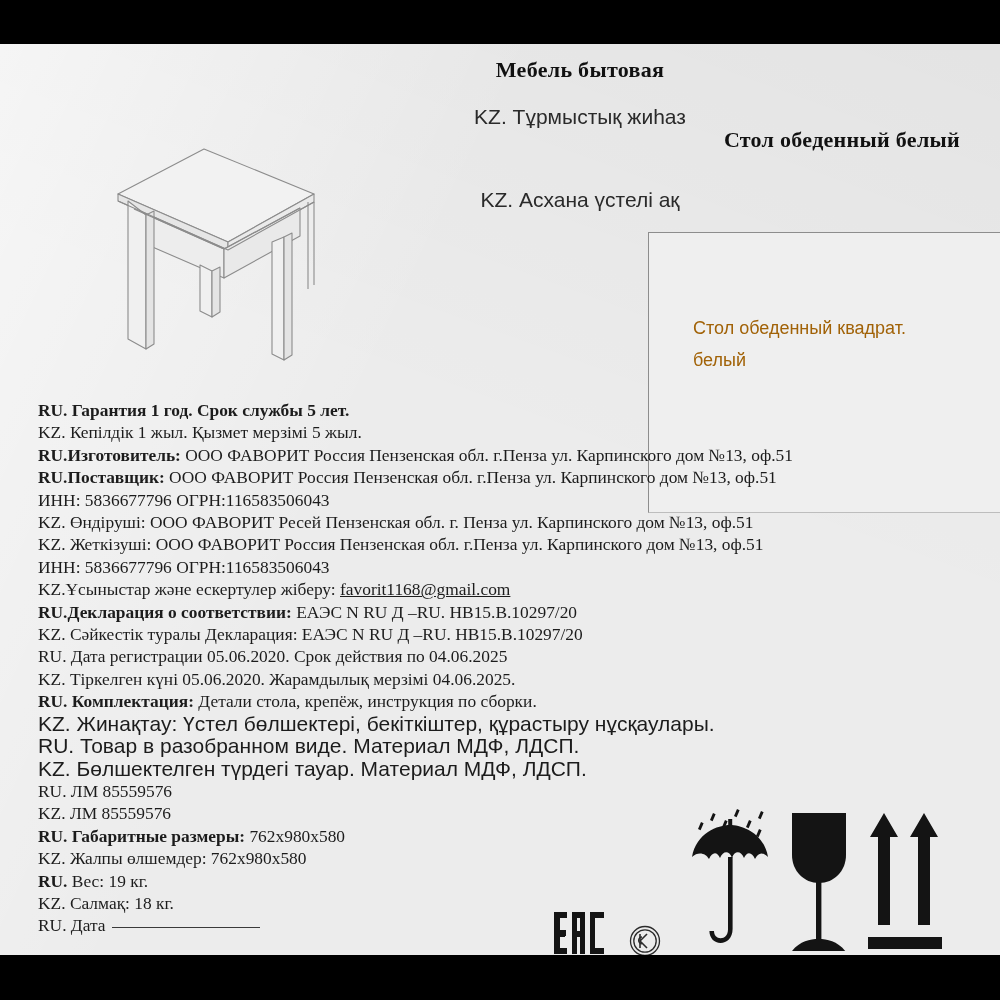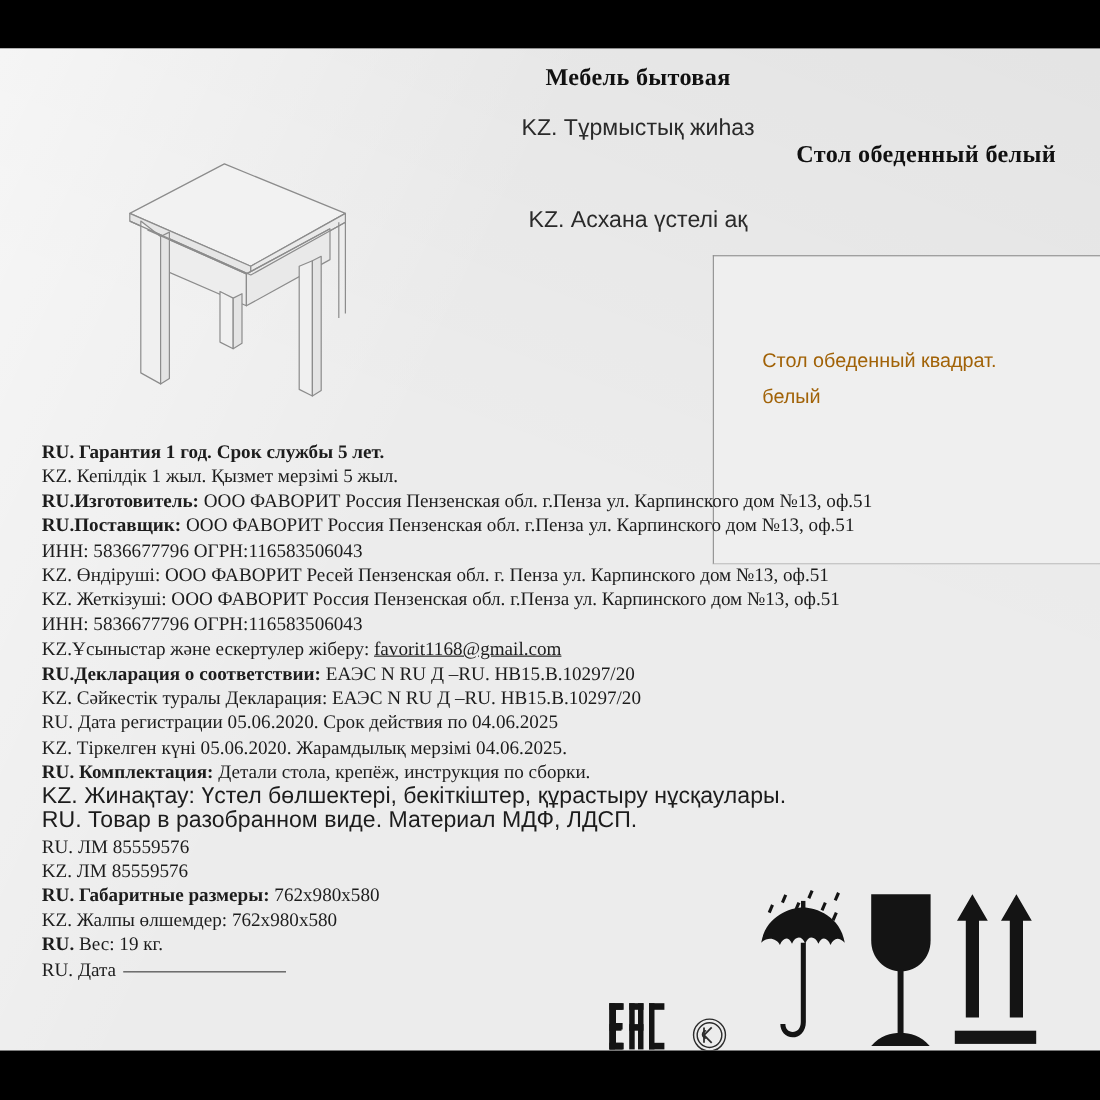--- a/index.html
+++ b/index.html
@@ -126,25 +126,27 @@
       <div class="ln"><span>KZ. Жеткізуші: ООО ФАВОРИТ Россия Пензенская обл. г.Пенза ул. Карпинского дом №13, оф.51</span></div>
       <div class="ln"><span>ИНН: 5836677796 ОГРН:116583506043</span></div>
       <div class="ln"><span>KZ.Ұсыныстар және ескертулер жіберу: </span><span class="u">favorit1168@gmail.com</span></div>
       <div class="ln"><span class="lbl">RU.Декларация о соответствии:</span><span> ЕАЭС N RU Д –RU. НВ15.В.10297/20</span></div>
       <div class="ln"><span>KZ. Сәйкестік туралы Декларация: ЕАЭС N RU Д –RU. НВ15.В.10297/20</span></div>
       <div class="ln"><span>RU. Дата регистрации 05.06.2020. Срок действия по 04.06.2025</span></div>
       <div class="ln"><span>KZ. Тіркелген күні 05.06.2020. Жарамдылық мерзімі 04.06.2025.</span></div>
       <div class="ln"><span class="lbl">RU. Комплектация:</span><span> Детали стола, крепёж, инструкция по сборки.</span></div>
       <div class="ln sans"><span>KZ. Жинақтау: Үстел бөлшектері, бекіткіштер, құрастыру нұсқаулары.</span></div>
       <div class="ln sans"><span>RU. Товар в разобранном виде. Материал МДФ, ЛДСП.</span></div>
+      <div class="ln sans"><span>KZ. Бөлшектелген түрдегі тауар. Материал МДФ, ЛДСП.</span></div>
       <div class="ln"><span>RU. ЛМ 85559576</span></div>
       <div class="ln"><span>KZ. ЛМ 85559576</span></div>
       <div class="ln"><span class="lbl">RU. Габаритные размеры:</span><span> 762x980x580</span></div>
       <div class="ln"><span>KZ. Жалпы өлшемдер: 762x980x580</span></div>
       <div class="ln"><span class="lbl">RU.</span><span> Вес: 19 кг.</span></div>
+      <div class="ln"><span>KZ. Салмақ: 18 кг.</span></div>
       <div class="ln"><span>RU. Дата</span><span class="rule"></span></div>
     </div>
 
   <div id="marks">
 
     <div id="eac">
       <svg width="58" height="54" viewBox="0 0 58 54" fill="#141414">
 
         <path d="M2 2 h12 v6 h-6 v12 h6 v6 h-6 v12 h6 v6 h-12 z M2 2 h4 v42 h-4 z"></path>
         <rect x="2" y="2" width="13" height="6"></rect>

